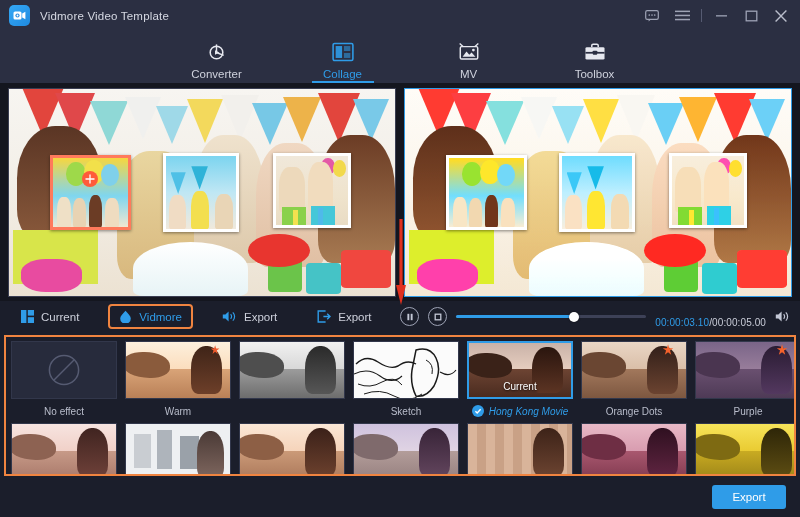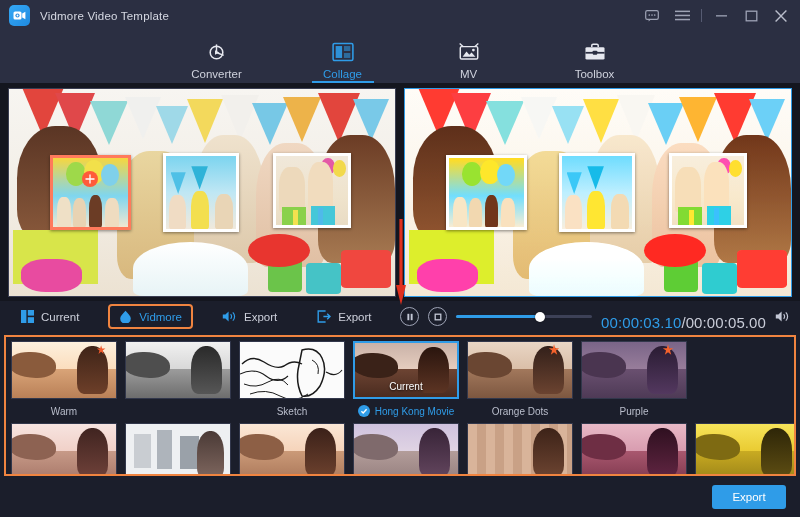--- a/index.html
+++ b/index.html
@@ -109,21 +109,21 @@
   .pbtn {
     width:19px; height:19px; border-radius:50%; border:1.4px solid #9ea3b5;
     display:flex; align-items:center; justify-content:center; color:#c4c8d6;
   }
   .track { position:relative; height:3px; flex:1; background:#3d4157; border-radius:2px; }
   .track .fill { position:absolute; left:0; top:0; bottom:0; background:#2f9ce8; border-radius:2px; }
   .track .knob {
     position:absolute; top:50%; width:10px; height:10px; border-radius:50%;
     background:#fff; transform:translate(-50%,-50%); box-shadow:0 0 2px rgba(0,0,0,.6);
   }
-  .times { font-size: 15px; white-space: nowrap; letter-spacing:.1px;margin-top:11px; }
+  .times { font-size: 10px; white-space: nowrap; letter-spacing:.1px;margin-top:11px; }
   .times .cur { color:#2f9ce8; }
   .times .tot { color:#c9ccd8; }
   .vol { color:#c4c8d6; display:flex; }
 
   
   .filterpanel {
     position:absolute; left:4px; right:4px; top:335px; height:141px;
     border:2px solid #f08440; background:#1b1e2b; overflow:hidden;
   }
   .frow { display:flex; gap:8px; padding: 4px 5px 0 5px; }
@@ -135,21 +135,21 @@
   .fthumb.noeffect { display:flex; align-items:center; justify-content:center; background:#272b3c; }
   .fthumb.current { border:2px solid #2f9ce8; }
   .curtag {
     position:absolute; left:0; right:0; bottom:5px; text-align:center;
     font-size:10px; color:#fff; text-shadow:0 1px 2px rgba(0,0,0,.8);
   }
   .flabel {
     display:flex; align-items:center; justify-content:center; gap:5px;
     font-size:10px; color:#b9bdcb; height:20px; margin-top:2px;
   }
-  .flabel.sel { color:#2f9ce8; }
+  .flabel.sel { color:#2f9ce8;font-style:italic; }
   .checkmark {
     width:12px; height:12px; border-radius:50%; background:#2f9ce8;
     display:flex; align-items:center; justify-content:center; flex:none;
   }
 
   
   .scene { position:absolute; inset:0; }
   .sky { position:absolute; left:0; right:0; top:0; height:52%; }
   .ground { position:absolute; left:0; right:0; bottom:0; height:52%; }
   .rockL { position:absolute; left:-4%; top:18%; width:46%; height:46%; border-radius:45% 55% 40% 60%; }
@@ -471,20 +471,29 @@
           <path d="M10.8 2.4 a5.6 5.6 0 0 1 0 8.2" stroke="currentColor" stroke-width="1.2" fill="none"></path>
         </svg>
       </div>
     </div>
   </div>
 
   <div class="filterpanel">
 
     <div class="frow">
 
+      <div class="fitem">
+        <div class="fthumb noeffect">
+          <svg width="34" height="34" viewBox="0 0 34 34">
+            <circle cx="17" cy="17" r="14.6" fill="none" stroke="#565b72" stroke-width="1.5"></circle>
+            <path d="M7 27 L27 7" stroke="#565b72" stroke-width="1.5"></path>
+          </svg>
+        </div>
+        <div class="flabel">No effect</div>
+      </div>
 
       <div class="fitem">
         <div class="fthumb">
           <div class="scene">
             <div class="sky" style="background:linear-gradient(180deg,#fdf0dd,#fbdcbb)"></div>
             <div class="ground" style="background:linear-gradient(180deg,#d9a478,#b98057)"></div>
             <div class="rockL" style="background:#8a5b3c"></div>
             <div class="person" style="background:linear-gradient(180deg,#3f2418,#6d3f29)"></div>
           </div>
           <div style="position:absolute;right:10%;top:6%;width:9px;height:9px;background:#f05a2c;clip-path:polygon(50% 0,61% 36%,98% 36%,68% 58%,79% 95%,50% 72%,21% 95%,32% 58%,2% 36%,39% 36%)"></div>

